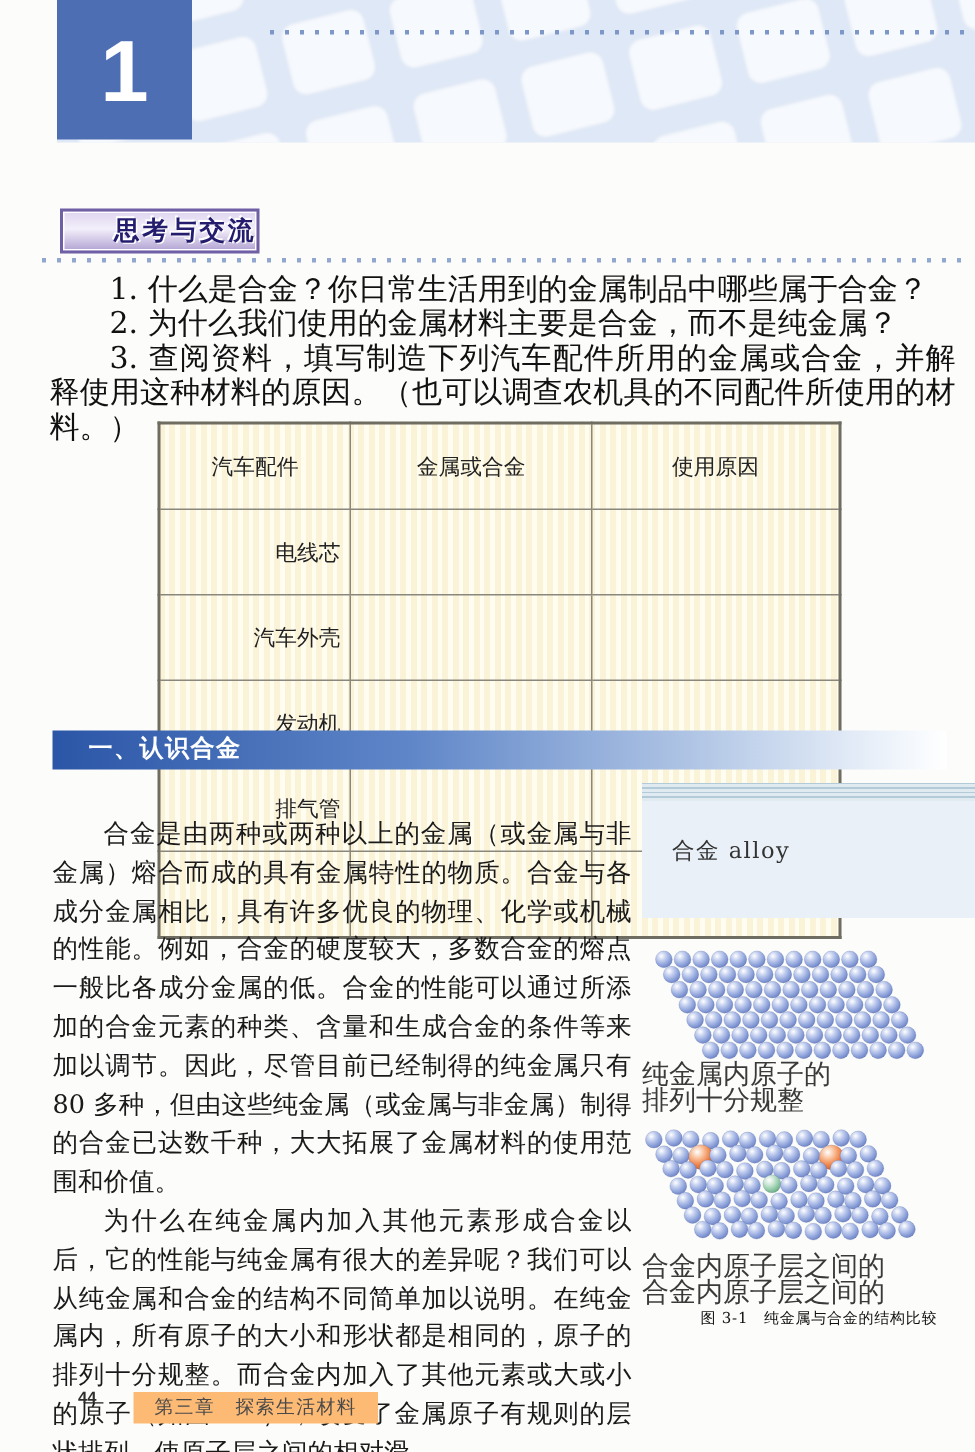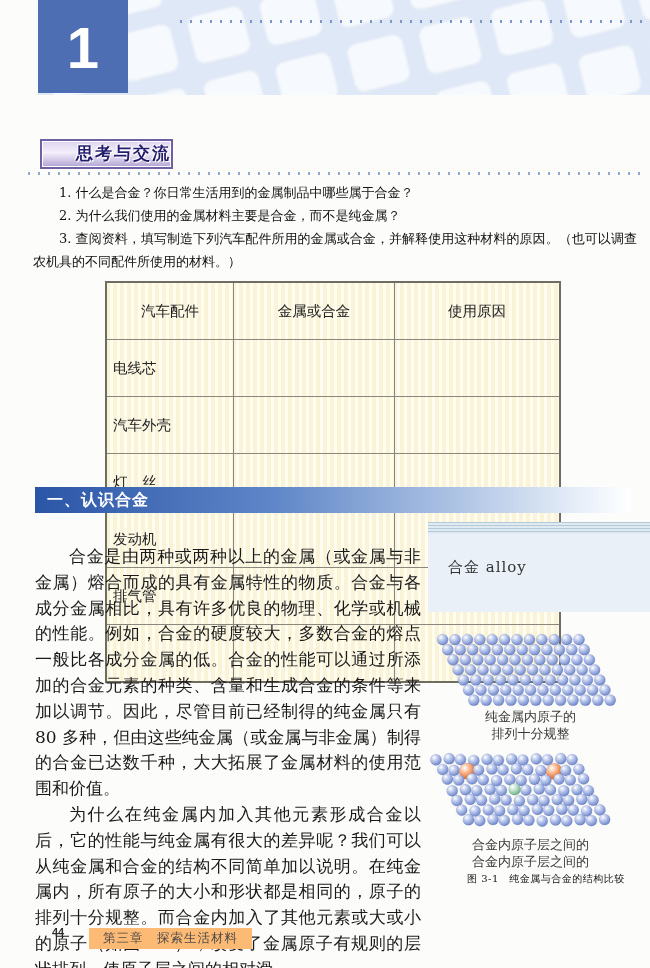--- a/index.html
+++ b/index.html
@@ -18,51 +18,51 @@
       font-weight:bold;font-size:34px;letter-spacing:8px;color:#151515;}
 
   
   .badge{position:absolute;left:40px;top:139px;width:129px;height:26px;
       border:2px solid #6f5fa5;background:linear-gradient(180deg,#ded5f0 0%,#f3effa 45%,#b2a3d3 100%);
       box-shadow:inset 0 0 0 1px #ffffff;color:#241d6e;font-family:"Liberation Sans","DejaVu Sans",sans-serif;
       font-weight:bold;font-size:17px;letter-spacing:2px;text-align:right;line-height:25px;
       text-shadow:1px 1px 0 #fff,-1px -1px 0 #fff;}
   .sep-dotted{position:absolute;left:28px;top:172px;width:616px;height:3px;
       background:repeating-linear-gradient(to right,#92a7cf 0 2.5px,transparent 2.5px 10px);}
-  .questions{position:absolute;left:33px;top:181px;width:604px;font-size:13px;line-height:23px;color:#111;}
+  .questions{position:absolute;left:33px;top:181px;width:604px;font-size:20px;line-height:23px;color:#111;}
   .questions p{margin:0;text-indent:2em;text-align:justify;}
 
   
   .fill-table{position:absolute;left:105px;top:281px;border-collapse:collapse;
       background:repeating-linear-gradient(90deg,#faf3d8 0 4px,#fffcf0 4px 7px);
       border:2px solid #6f6d62;}
   .fill-table td,.fill-table th{border:1px solid #8a887c;height:24px;font-weight:normal;
       font-size:14.5px;color:#222;padding:16px 6px;}
   .fill-table th{text-align:center;}
-  .fill-table td.c0{width:114px;text-align:left;margin-top:18px;}
+  .fill-table td.c0{width:114px;text-align:right;margin-top:18px;}
   .fill-table td.c1,.fill-table th.c1{width:148px;}
   .fill-table td.c2,.fill-table th.c2{width:152px;}
 
   
   .section-bar{position:absolute;left:35px;top:487px;width:596px;height:26px;
       background:linear-gradient(90deg,#2b56a7 0%,#5f86c8 40%,#b9cce8 75%,#f4f8fd 96%,#ffffff 100%);
       color:#ffffff;font-family:"Liberation Sans","DejaVu Sans",sans-serif;font-weight:bold;
-      font-size:16px;letter-spacing:1px;line-height:26px;padding-left:12px;box-sizing:border-box;}
+      font-size:16px;letter-spacing:1px;line-height:26px;padding-left:24px;box-sizing:border-box;}
   .main-text{position:absolute;left:35px;top:544px;width:386px;font-size:17px;line-height:25.8px;
       text-align:justify;color:#1a1a1a;}
   .main-text p{margin:0;text-indent:2em;}
 
   
   .term-box{position:absolute;left:428px;top:522px;width:229px;height:90px;background:#e9f0f7;}
   .term-stripe{position:absolute;left:0;top:0;width:100%;height:12px;
       background:repeating-linear-gradient(180deg,#b3cbd8 0 1px,#e0ebf1 1px 3px);}
   .term-label{position:absolute;left:20px;top:36px;font-size:15px;color:#333;letter-spacing:1px;}
   .diagram{position:absolute;}
-  .fig-caption{position:absolute;left:428px;width:205px;text-align:center;
-      font-size:13px;line-height:17px;color:#3a3a3a;}
+  .fig-caption{position:absolute;left:428px;width:205px;text-align:left;
+      font-size:18px;line-height:17px;color:#3a3a3a;}
   .figure-label{position:absolute;left:432px;top:872px;font-size:10px;color:#111;letter-spacing:0.5px;margin-left:35px;}
 
   
   .footer-num{position:absolute;left:52px;top:926px;font-family:"Liberation Sans","DejaVu Sans",sans-serif;
       font-weight:bold;font-size:11px;color:#2e2e2e;}
   .footer-chapter{position:absolute;left:89px;top:928px;background:#fdba74;color:#4a4a4a;
       font-family:"Liberation Sans","DejaVu Sans",sans-serif;font-size:12.5px;padding:2px 14px;letter-spacing:1px;}
 </style>
 </head>
 <body>
@@ -100,25 +100,20 @@
       <th class="c1">金属或合金</th>
       <th class="c2">使用原因</th>
     </tr>
     <tr>
       <td class="c0">电线芯</td>
       <td class="c1"></td>
       <td class="c2"></td>
     </tr>
     <tr>
       <td class="c0">汽车外壳</td>
-      <td class="c1"></td>
-      <td class="c2"></td>
-    </tr>
-    <tr>
-      <td class="c0">灯　丝</td>
       <td class="c1"></td>
       <td class="c2"></td>
     </tr>
     <tr>
       <td class="c0">发动机</td>
       <td class="c1"></td>
       <td class="c2"></td>
     </tr>
     <tr>
       <td class="c0">排气管</td>

